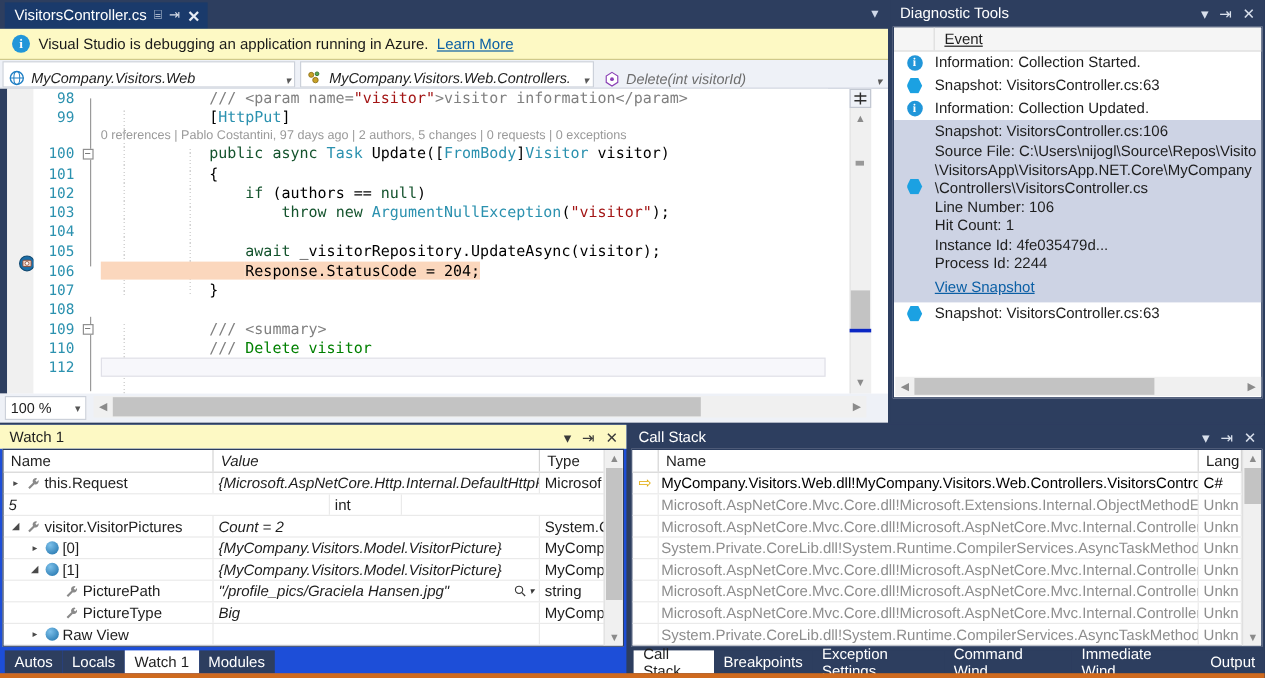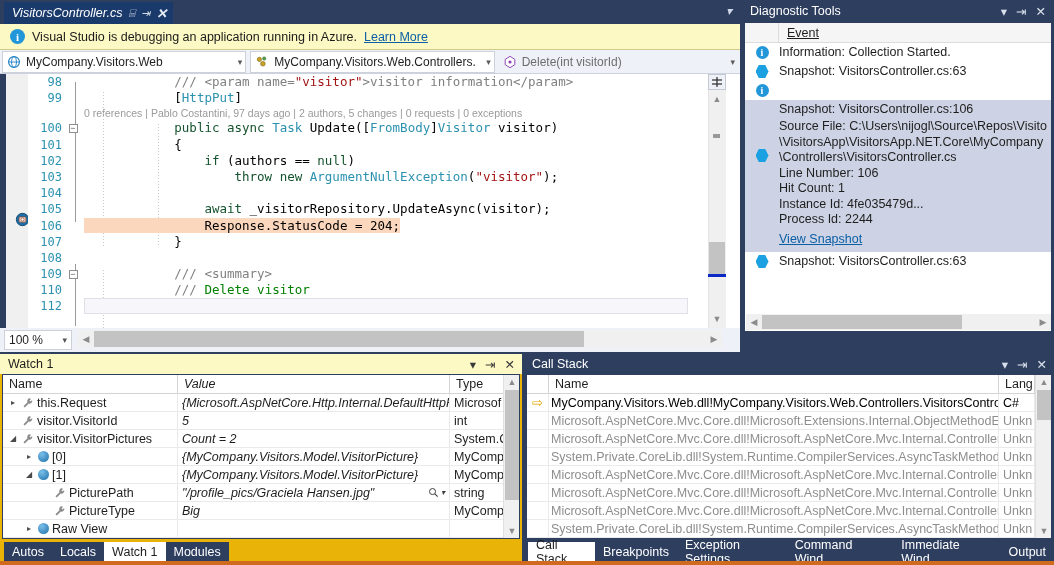--- a/index.html
+++ b/index.html
@@ -10,21 +10,21 @@
     background: #293955;
     overflow: hidden;
   }
   .app { position: relative; width: 1054px; height: 565px; background:#2d3e5f; }
 
   
   .editor-col {
     position: absolute; left: 0; top: 0; width: 740px; height: 352px;
     background: #2d3e5f;
   }
-  .tabstrip { height: 24px; background:#2d3e5f; position: relative; font-style: italic; }
+  .tabstrip { height: 24px; background:#2d3e5f; position: relative; }
   .tab-active {
     position: absolute; left: 4px; top: 2px; height: 22px;
     background:#1a3a6b; color:#ffffff; display:flex; align-items:center;
     padding: 0 6px 0 8px; gap:6px; font-size:12.5px;
   }
   .tab-active .tab-label { white-space:nowrap; }
   .tab-ico { color:#d5dce8; font-size:11px; line-height:1; }
   .tab-close { color:#e8edf5; font-size:13px; font-weight:600; line-height:1; }
   .tab-chevron {
     position:absolute; right:8px; top:4px; color:#cfd8e8; font-size:12px;
@@ -45,22 +45,22 @@
   .infobar a { color:#0b5fa5; text-decoration:underline; }
 
   
   .navbar {
     position:absolute; left:0; top:50px; width:740px; height:24px;
     background:#eef1f7; display:flex; align-items:center;
     border-bottom:1px solid #cdd3de;
   }
   .nav-dd {
     height:22px; background:#ffffff; border:1px solid #ccd1da;
-    display:flex; align-items:center; gap:5px; padding:0 3px 0 4px;
-    margin:0 2px; font-size:12px; color:#1e1e1e; overflow:hidden;
+    display:flex; align-items:flex-end; gap:5px; padding:0 3px 0 4px;
+    margin:0 2px; font-size:12px; color:#1e1e1e; overflow:hidden;font-style:italic;
   }
   .nav-dd .caret { margin-left:auto; color:#5a5a5a; font-size:9px; padding-left:6px;}
   .dd-1 { width:245px; }
   .dd-2 { width:245px; }
   .dd-3 { width:240px; border:none; background:transparent; }
   .dd-3 .nav-txt { color:#6d6d6d; }
   .glyph { width:14px; height:14px; flex:0 0 auto; display:block; }
   .nav-txt { white-space:nowrap; overflow:hidden; text-overflow:clip; }
 
   
@@ -208,21 +208,21 @@
   .snap-detail .src { word-break:break-all; }
   .snap-detail a { color:#0b5fa5; text-decoration:underline; }
   .diag-hscroll {
     position:absolute; left:1px; bottom:1px; width:305px; height:16px; background:#f0f0f0;
   }
   .dhs-thumb { position:absolute; left:16px; width:200px; top:1px; height:14px; background:#c3c3c3; }
 
   
   .watch {
     position:absolute; left:0; top:354px; width:522px; height:211px;
-    background:#eab308;
+    background:#1d4ed8;
   }
   .watch-title {
     height:20px; background:#fdf9c4; display:flex; align-items:center;
     padding-left:8px; font-size:12.5px; color:#1e1e1e;
   }
   .watch-title .tools { margin-left:auto; display:flex; gap:9px; padding-right:7px; color:#3a3a3a; }
   .grid {
     position:absolute; left:2px; top:20px; width:518px; height:165px;
     background:#ffffff; border:1px solid #2d3e5f; overflow:hidden;
   }
@@ -432,20 +432,21 @@
           <div class="evt-row">
             <span class="evt-ico">
               <span class="ico-snap"></span>
             </span>
             <span class="evt-txt"><b>Snapshot:</b> VisitorsController.cs:63</span>
           </div>
           <div class="evt-row">
             <span class="evt-ico">
               <span class="ico-info">i</span>
             </span>
+            <span class="evt-txt"><b>Information:</b> Collection Updated.</span>
           </div>
           <div class="evt-sel">
             <div class="evt-row" style="padding-bottom:0">
               <span class="evt-ico"></span>
               <span class="evt-txt"><b>Snapshot:</b> VisitorsController.cs:106</span>
             </div>
             <div style="display:flex">
               <span class="evt-ico" style="align-items:flex-start;padding-top:30px">
                 <span class="ico-snap"></span>
               </span>
@@ -491,27 +492,20 @@
                 <path d="M10.5 1.8a3.6 3.6 0 0 0-3.2 5.2L2 12.3l1.7 1.7 5.3-5.3a3.6 3.6 0 0 0 4.5-4.6l-2 2-1.6-1.6 2-2a3.6 3.6 0 0 0-1.4-.7z" fill="#8a8a8a"></path>
               </svg>
               <span>this.Request</span>
             </div>
             <div class="cval">
               <span>{Microsoft.AspNetCore.Http.Internal.DefaultHttpReque</span>
             </div>
             <div class="ctype">Microsof</div>
           </div>
           <div class="grid-row">
-            <div class="cname" style="padding-left:4px">
-              <span class="expander"></span>
-              <svg class="glyph" viewBox="0 0 16 16" style="width:12px;height:12px">
-                <path d="M10.5 1.8a3.6 3.6 0 0 0-3.2 5.2L2 12.3l1.7 1.7 5.3-5.3a3.6 3.6 0 0 0 4.5-4.6l-2 2-1.6-1.6 2-2a3.6 3.6 0 0 0-1.4-.7z" fill="#8a8a8a"></path>
-              </svg>
-              <span>visitor.VisitorId</span>
-            </div>
             <div class="cval">
               <span>5</span>
             </div>
             <div class="ctype">int</div>
           </div>
           <div class="grid-row">
             <div class="cname" style="padding-left:4px">
               <span class="expander">◢</span>
               <svg class="glyph" viewBox="0 0 16 16" style="width:12px;height:12px">
                 <path d="M10.5 1.8a3.6 3.6 0 0 0-3.2 5.2L2 12.3l1.7 1.7 5.3-5.3a3.6 3.6 0 0 0 4.5-4.6l-2 2-1.6-1.6 2-2a3.6 3.6 0 0 0-1.4-.7z" fill="#8a8a8a"></path>

